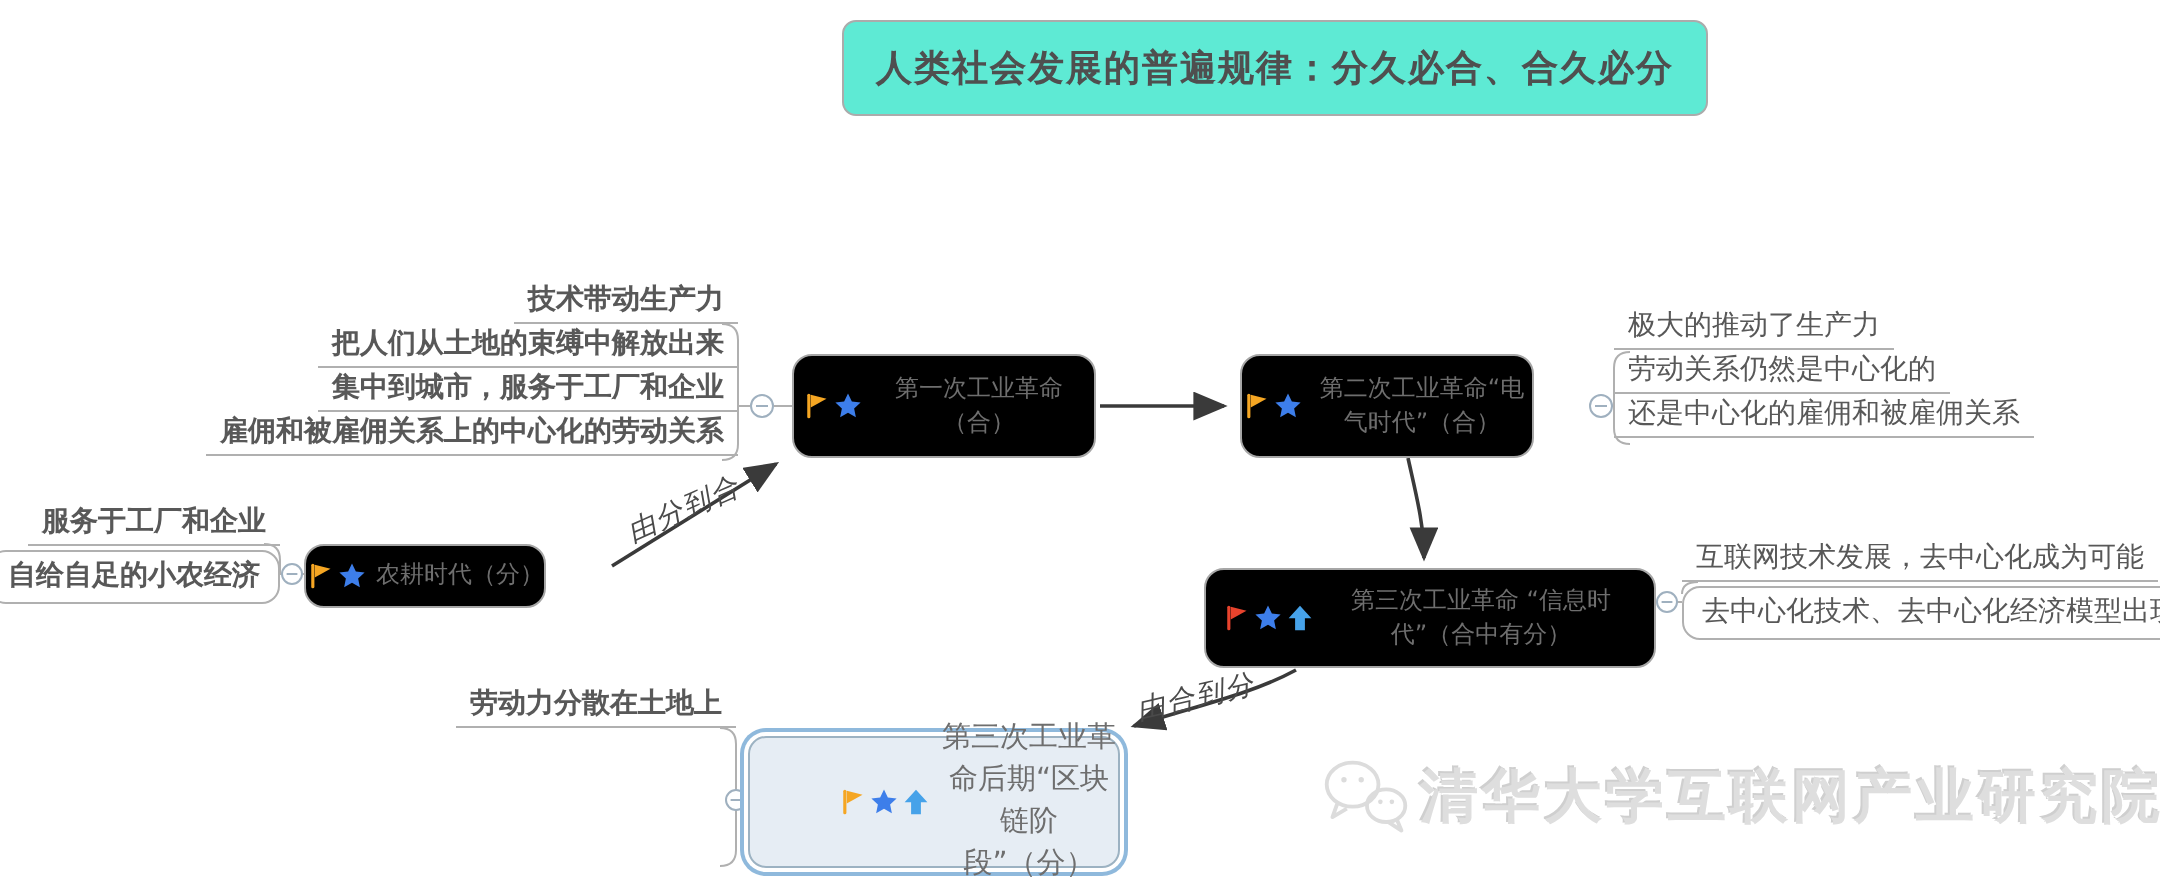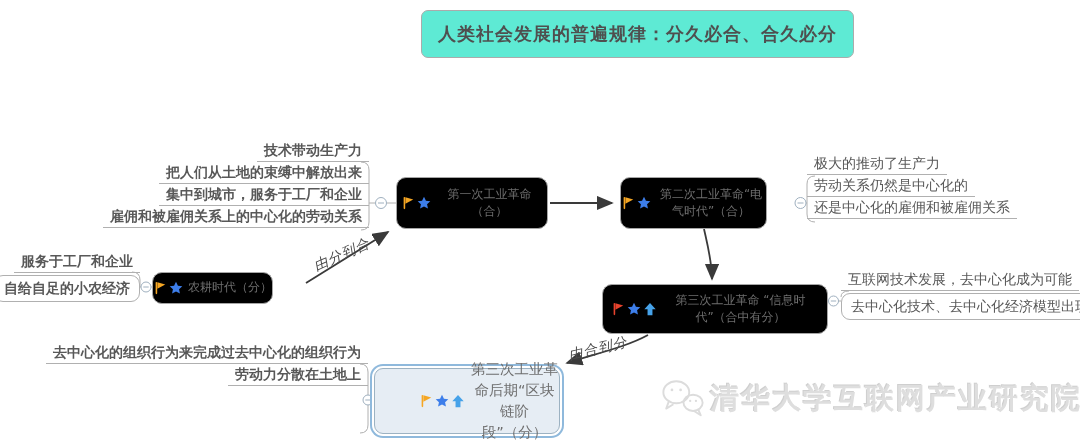--- a/index.html
+++ b/index.html
@@ -134,21 +134,20 @@
     <div class="note-row">服务于工厂和企业</div>
     <div class="note-row boxed">自给自足的小农经济</div>
   </div>
 
   <div class="notes left-attached" style="left:841px;top:269px;">
     <div class="note-row">互联网技术发展，去中心化成为可能</div>
     <div class="note-row boxed">去中心化技术、去中心化经济模型出现</div>
   </div>
 
   <div class="notes right-attached" style="right:712px;top:342px;">
-    <div class="note-row">去中心化的组织行为来完成过去中心化的组织行为</div>
     <div class="note-row">劳动力分散在土地上</div>
   </div>
 
   <div class="topic" style="left:152px;top:272px;width:121px;height:32px;">
     <span class="icons">
       <svg width="14" height="14" viewBox="0 0 16 16">
           <rect x="3" y="1" width="1.8" height="14" rx="0.9" fill="#F5A623"></rect>
           <path d="M5 1.5 L14 3.9 L5 8.8 Z" fill="#F5A623"></path>
         </svg>
       <svg width="14" height="14" viewBox="0 0 16 16">

